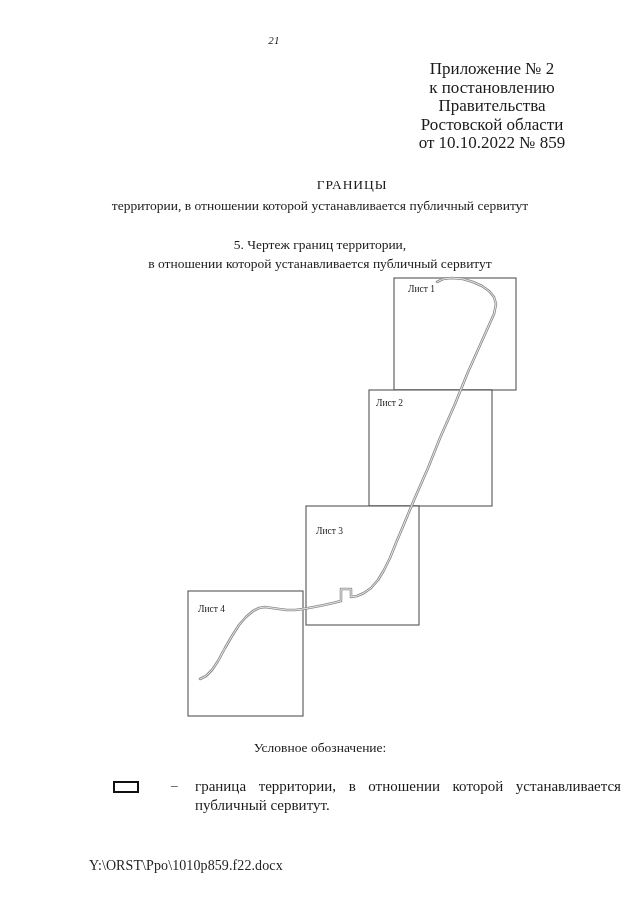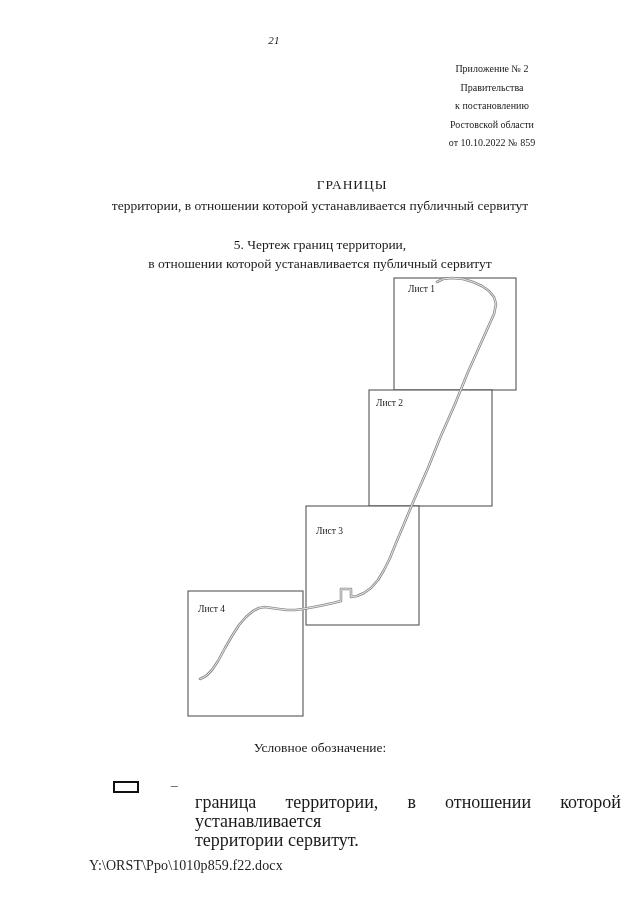--- a/index.html
+++ b/index.html
@@ -29,21 +29,21 @@
     font-style: italic;
   }
 
   
   .appendix-block {
     position: absolute;
     top: 60px;
     left: 378px;
     width: 228px;
     text-align: center;
-    font-size: 10px;
+    font-size: 17px;
     line-height: 18.6px;
   }
   .appendix-block div { white-space: nowrap; }
 
   
   .doc-title {
     position: absolute;
     top: 177px;
     left: 0;
     width: 640px;
@@ -108,24 +108,24 @@
     background: #ffffff;
   }
   .legend-dash {
     position: absolute;
     top: 0;
     left: 58px;
     font-size: 13.5px;
   }
   .legend-text {
     position: absolute;
-    top: 16px;
+    top: 0;
     left: 82px;
     width: 426px;
-    font-size: 18px;
+    font-size: 15px;
     line-height: 19px;
     text-align: justify;
     text-justify: inter-word;
   }
   .legend-text > span { display: block; }
   .legend-text .just-line {
     text-align: justify;
     text-align-last: justify;
   }
 
@@ -141,22 +141,22 @@
 </style>
 </head>
 <body>
 
 <div class="page">
 
   <div class="page-number">21</div>
 
   <div class="appendix-block">
     <div>Приложение № 2</div>
+    <div>к постановлению</div>
     <div>Правительства</div>
-    <div>к постановлению</div>
     <div>Ростовской области</div>
     <div>от 10.10.2022 № 859</div>
   </div>
 
   <div class="doc-title">ГРАНИЦЫ</div>
   <div class="doc-subtitle">территории, в отношении которой устанавливается публичный сервитут</div>
 
   <div class="section-heading">
     <div>5. Чертеж границ территории,</div>
     <div>в отношении которой устанавливается публичный сервитут</div>
@@ -180,19 +180,19 @@
         </g>
     </svg>
   </div>
 
   <div class="legend-heading">Условное обозначение:</div>
   <div class="legend-row">
     <div class="legend-symbol"></div>
     <div class="legend-dash">–</div>
     <div class="legend-text">
       <span class="just-line">граница территории, в отношении которой устанавливается</span>
-      <span>территории сервитут.</span>
+      <span>публичный сервитут.</span>
     </div>
   </div>
 
   <div class="footer-path">Y:\ORST\Ppo\1010p859.f22.docx</div>
 
 </div>
 
 </body></html>

